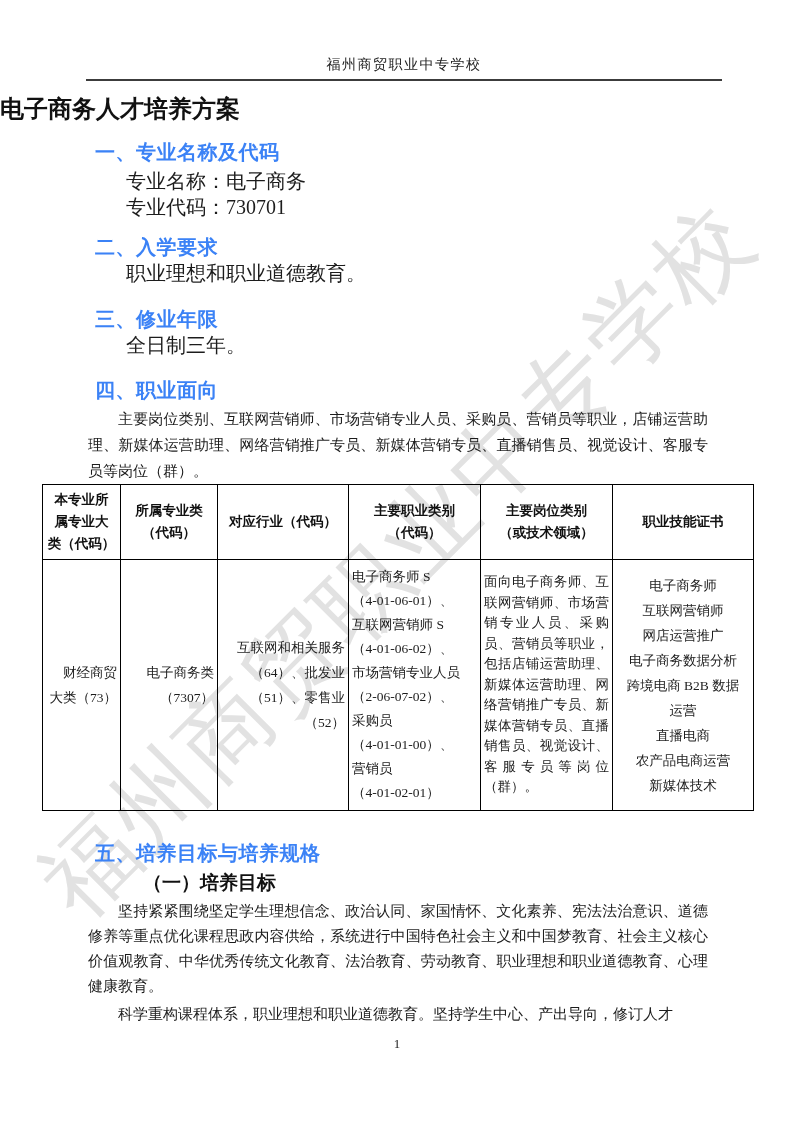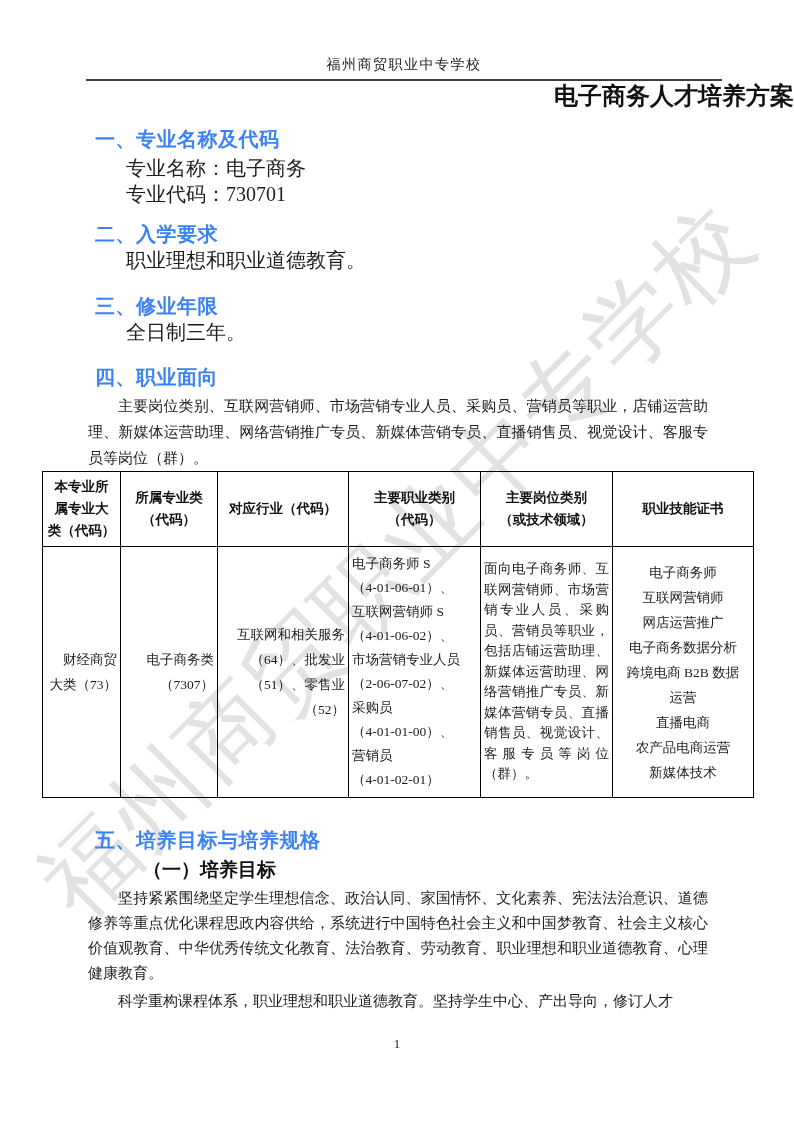--- a/index.html
+++ b/index.html
@@ -28,21 +28,22 @@
   .header { margin: 0 72px 0 86px; padding-top: 55px; }
   .header-text {
     text-align: center;
     font-size: 14px;
     line-height: 20px;
     letter-spacing: 1.5px;
     color: #222222;
   }
   .header-rule { border-bottom: 2px solid #3c3c3c; margin-top: 4px; }
   .doc-title {
-    text-align: right;
+    margin-top: 13px;
+    text-align: left;
     font-size: 24px;
     line-height: 30px;
     font-weight: bold;
     font-family: "Liberation Sans", "DejaVu Sans", sans-serif;
     color: #111111;
   }
   .content { margin: 0 86px 0 88px; }
   h1.sec {
     font-size: 20px;
     line-height: 25px;

